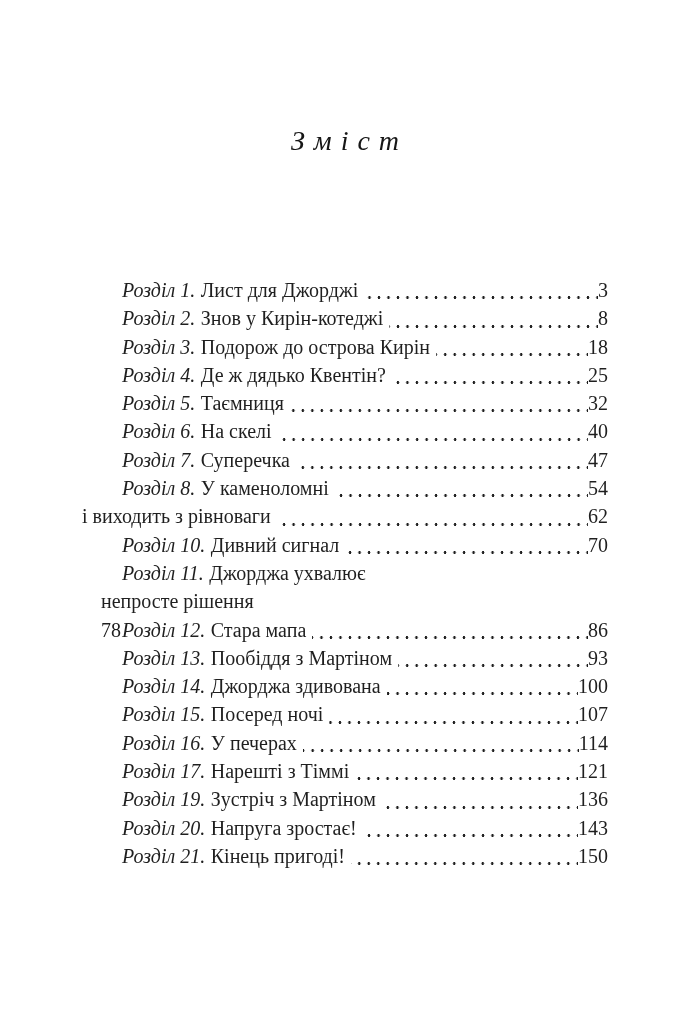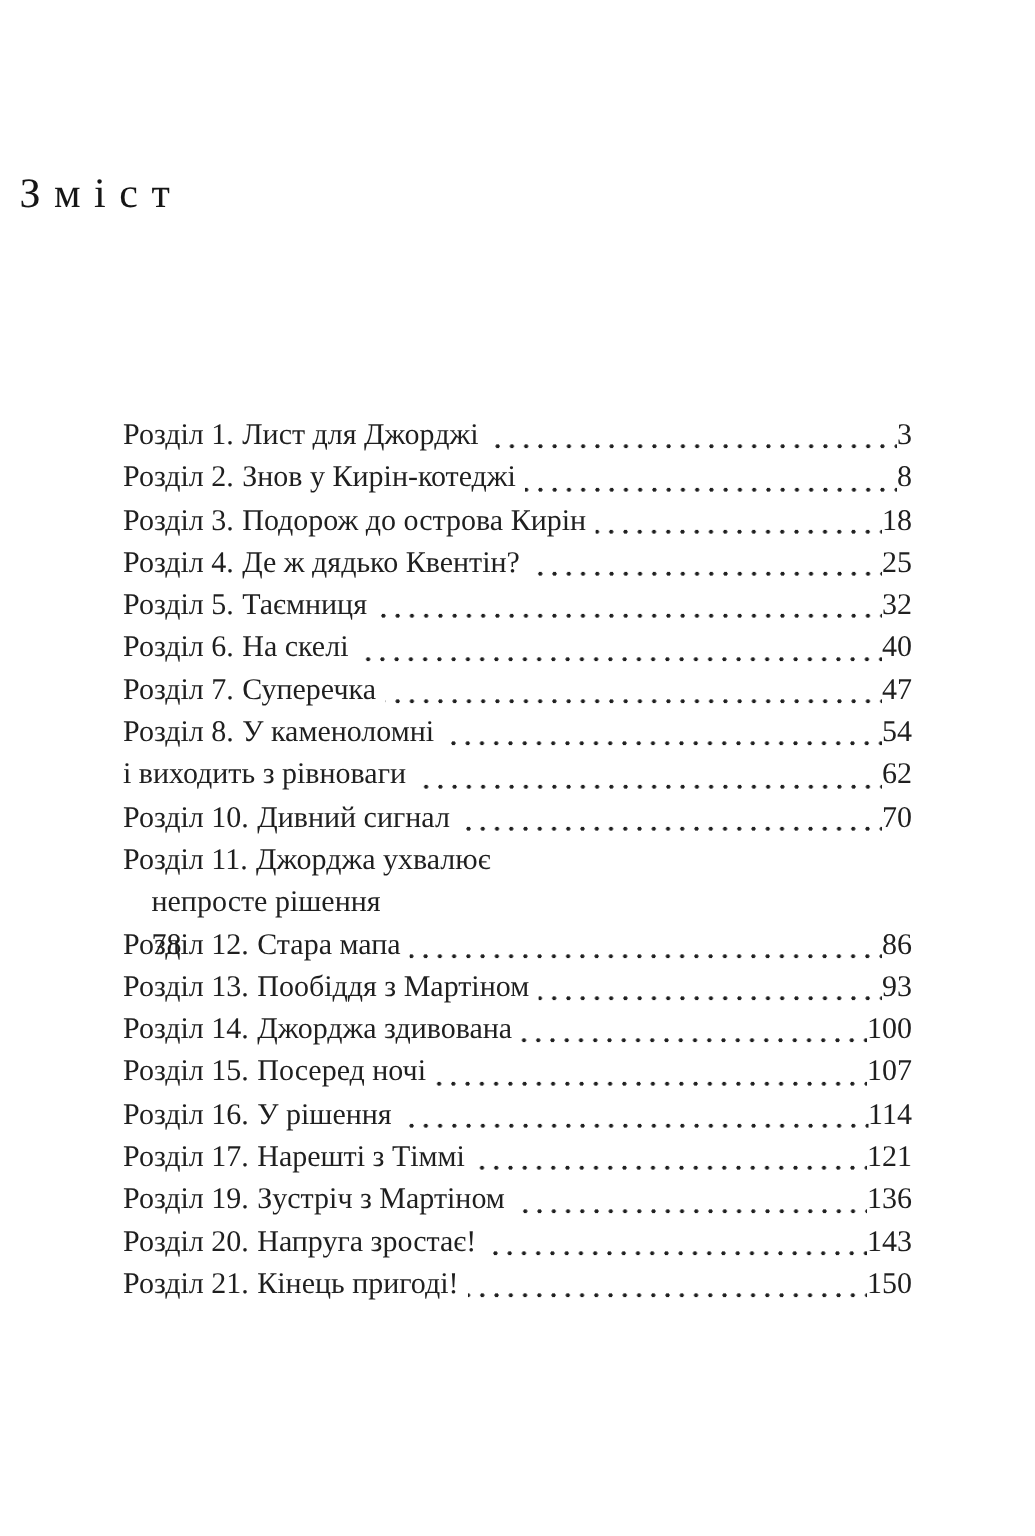--- a/index.html
+++ b/index.html
@@ -15,45 +15,49 @@
     background: var(--paper);
     font-family: "Liberation Serif", serif;
     color: var(--ink);
     overflow: hidden;
   }
   .title {
     position: absolute;
     top: 110px;
     left: 0;
     right: 0;
-    margin: 4px;
+    margin: 15px;
     padding-left: 9px; 
+    text-align: center;
     font-size: 28px;
     font-weight: normal;
     letter-spacing: 9px;
     color: #161616;
+    font-style: italic;
   }
   .toc {
     position: absolute;
     top: 276px;
     left: 82px;
     right: 82px;
     font-size: 20px;
     line-height: 28.3px;
   }
   .entry { cursor: default; }
   .line {
     display: flex;
     align-items: baseline;
     height: 28.3px;
     white-space: nowrap;
   }
   .prefix {
+    font-style: italic;
     margin-right: 0.28em;
     flex: 0 0 auto;
+    margin-left: 40px;
   }
   .titletext { flex: 0 0 auto; }
   .leader {
     flex: 1 1 14px;
     align-self: stretch;
     margin-left: 6px;
     background-image: radial-gradient(circle, var(--ink) 1.2px, transparent 1.55px);
     background-size: 9.5px 5px;
     background-repeat: repeat-x;
     background-position: right 5px bottom 4px;
@@ -217,21 +221,21 @@
       <span class="titletext">Посеред ночі</span>
       <span class="leader"></span>
       <span class="pagenum">107</span>
     </div>
 
   </div>
 
   <div class="entry">
     <div class="line line1">
       <span class="prefix">Розділ 16.</span>
-      <span class="titletext">У рішення</span>
+      <span class="titletext">У печерах</span>
       <span class="leader"></span>
       <span class="pagenum">114</span>
     </div>
 
   </div>
 
   <div class="entry">
     <div class="line line1">
       <span class="prefix">Розділ 17.</span>
       <span class="titletext">Нарешті з Тіммі</span>

